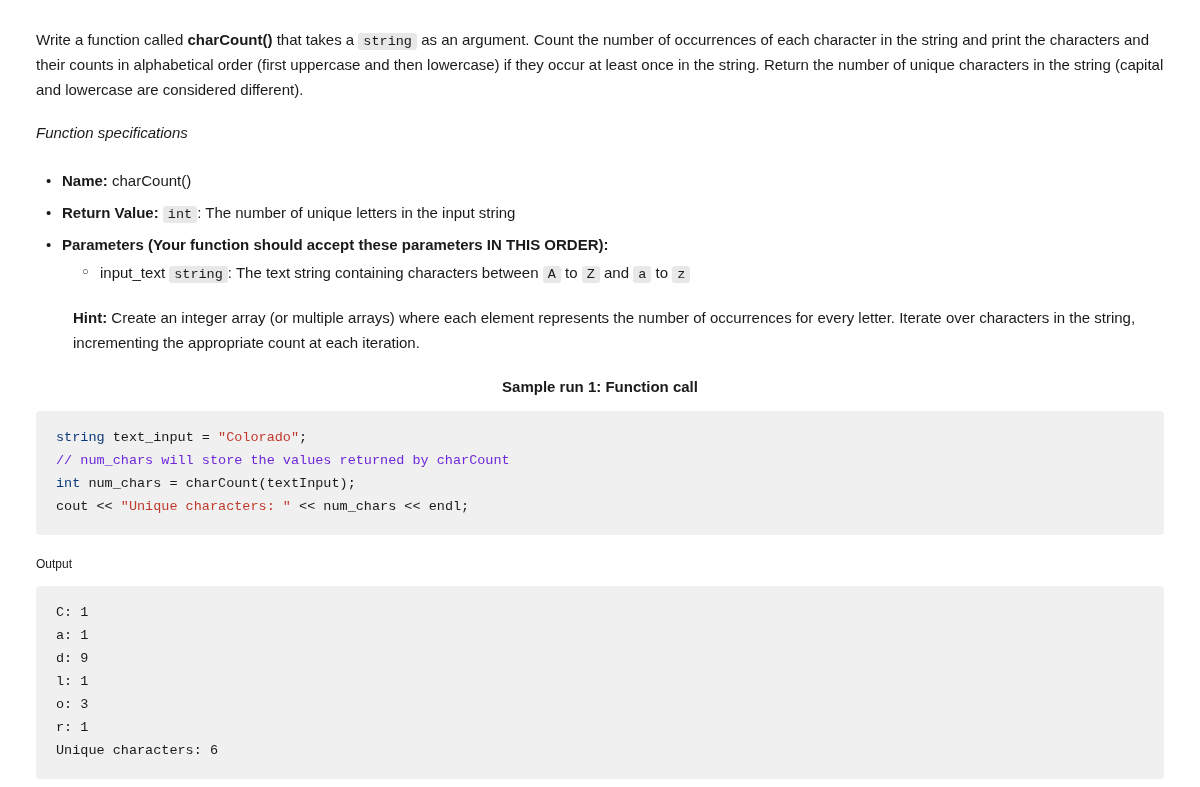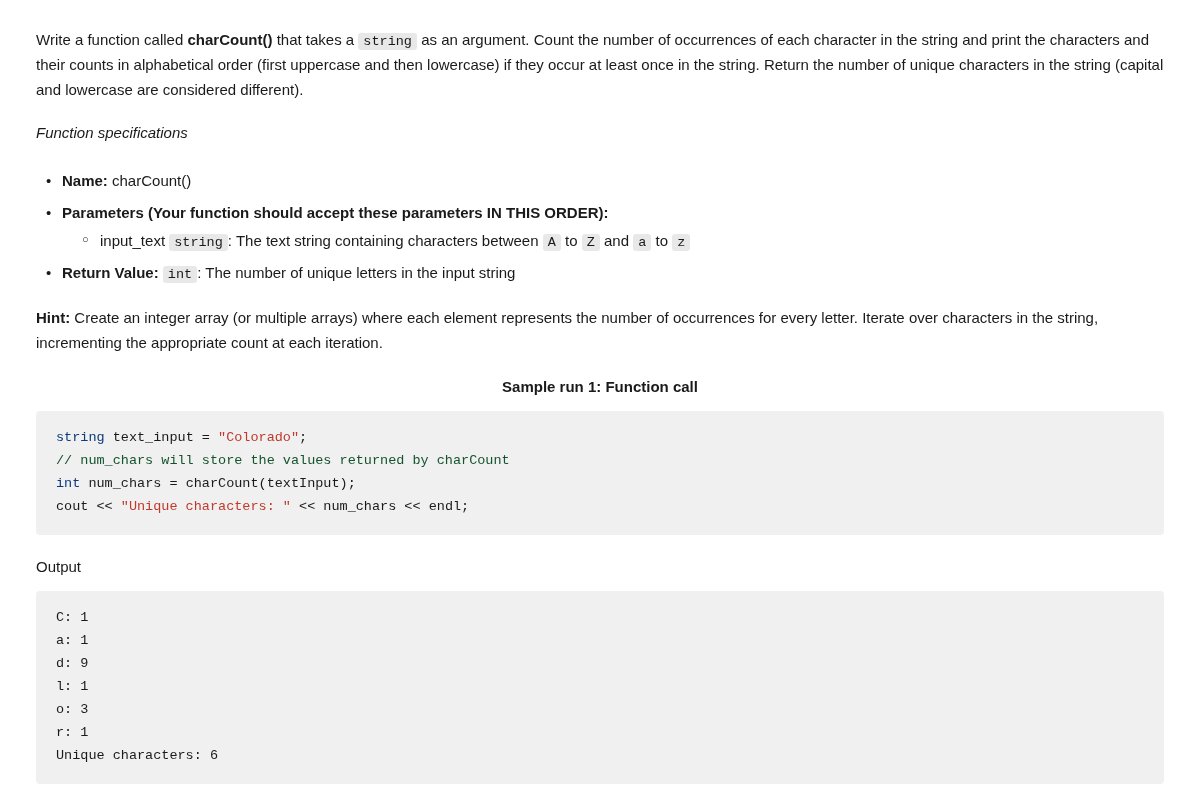--- a/index.html
+++ b/index.html
@@ -72,46 +72,47 @@
       content: "○";
       position: absolute;
       left: 0;
       font-size: 11px;
       top: 2px;
     }
 
     .hint-section {
       margin-bottom: 20px;
       line-height: 1.65;
+      margin-left: 37px;
     }
 
     .sample-run-title {
       font-weight: bold;
       margin-bottom: 12px;
       text-align: center;
     }
 
     .code-block {
       background-color: #f0f0f0;
       border-radius: 4px;
       padding: 16px 20px;
       font-family: "SFMono-Regular", Consolas, "Liberation Mono", Menlo, monospace;
       font-size: 13.5px;
       line-height: 1.7;
       margin-bottom: 20px;
       color: #1a1a1a;
     }
 
     .output-title {
-      font-size: 15px;
+      font-size: 12px;
       margin-bottom: 12px;
     }
     .kw-type { color: #0a3a7a; font-weight: normal; }
     .str-val { color: #c0392b; }
-    .comment { color: #14532d; text-align: center; }
+    .comment { color: #6d28d9; text-align: center; }
 
     b {
       font-weight: bold;
     }
   </style>
 </head>
 <body>
 
 <div>
 
@@ -119,29 +120,29 @@
     Write a function called <b>charCount()</b> that takes a <code>string</code> as an argument. Count the number of occurrences of each character in the string and print the characters and their counts in alphabetical order (first uppercase and then lowercase) if they occur at least once in the string. Return the number of unique characters in the string (capital and lowercase are considered different).
   </p>
 
   <p class="section-title">Function specifications</p>
 
   <ul class="specs-list">
     <li>
       <b>Name:</b> <span>charCount()</span>
     </li>
     <li>
+      <b>Return Value:</b>&nbsp;<code>int</code><span>: The number of unique letters in the input string</span>
+    </li>
+    <li>
       <b>Parameters (Your function should accept these parameters IN THIS ORDER):</b>
       <ul class="sub-list">
         <li>
           <span>input_text</span>&nbsp;<code>string</code><span>: The text string containing characters between</span>&nbsp;<code>A</code>&nbsp;<span>to</span>&nbsp;<code>Z</code>&nbsp;<span>and</span>&nbsp;<code>a</code>&nbsp;<span>to</span>&nbsp;<code>z</code>
         </li>
       </ul>
-    </li>
-    <li>
-      <b>Return Value:</b>&nbsp;<code>int</code><span>: The number of unique letters in the input string</span>
     </li>
   </ul>
 
   <p class="hint-section">
     <b>Hint:</b> <span>Create an integer array (or multiple arrays) where each element represents the number of occurrences for every letter. Iterate over characters in the string, incrementing the appropriate count at each iteration.</span>
   </p>
 
   <p class="sample-run-title">
     <b>Sample run 1:</b> <span>Function call</span>
   </p>

